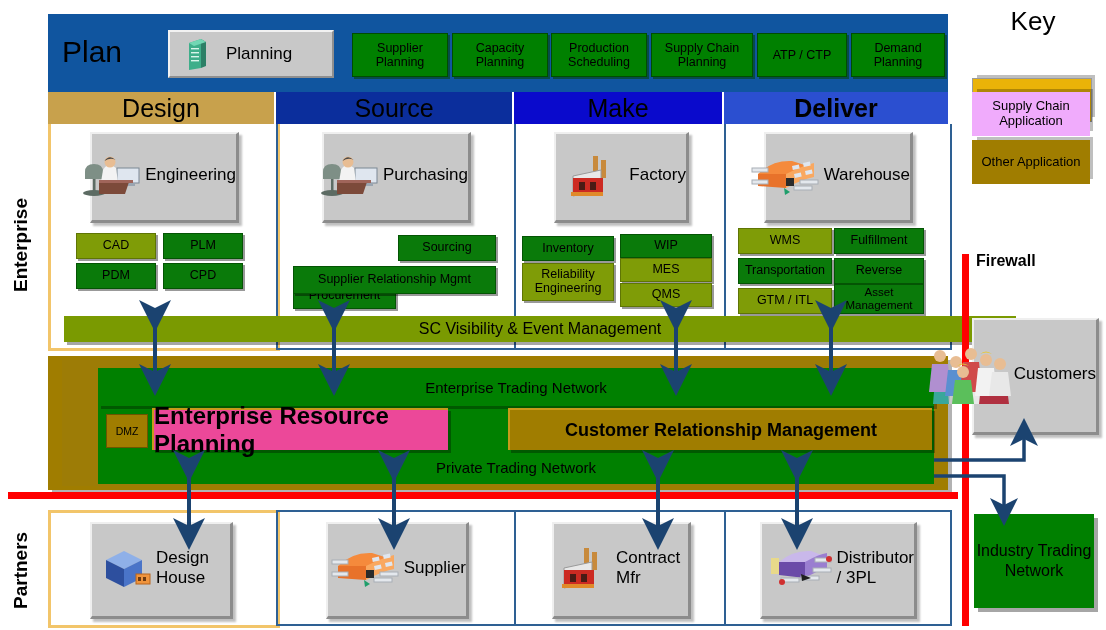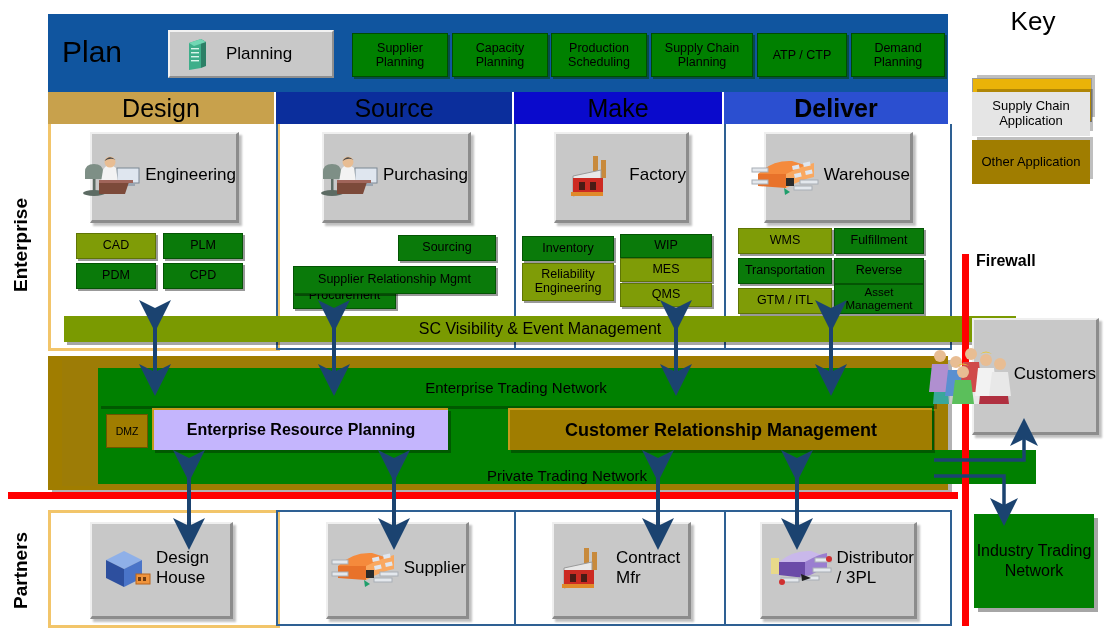--- a/index.html
+++ b/index.html
@@ -57,50 +57,50 @@
       box-shadow:3px 3px 0 rgba(0,0,0,.35);display:flex;align-items:center;
       justify-content:center;font-size:16px;}
 
   
   #infra-outer{left:48px;top:356px;width:900px;height:134px;background:#a07d00;
       box-shadow:4px 4px 0 rgba(0,0,0,.3);}
   #infra-inner{left:62px;top:360px;width:878px;height:126px;background:#9d7c06;}
   #etn{left:98px;top:368px;width:836px;height:38px;background:#008000;
       display:flex;align-items:center;justify-content:center;font-size:15px;
       box-shadow:3px 3px 0 rgba(0,0,0,.3);}
-  #ptn{left:98px;top:450px;width:938px;height:34px;background:#008000;
-      display:flex;align-items:flex-end;justify-content:center;font-size:15px;}
+  #ptn{left:98px;top:450px;width:836px;height:34px;background:#008000;
+      display:flex;align-items:center;justify-content:center;font-size:15px;}
   #mid-band{left:98px;top:404px;width:836px;height:48px;background:#008000;}
   #dmz{left:106px;top:414px;width:42px;height:34px;background:#a07d00;
       border:1px solid #6d5500;display:flex;align-items:center;justify-content:center;
       font-size:10.5px;}
-  #erp{left:152px;top:408px;width:296px;height:42px;background:#c4b5fd;
+  #erp{left:152px;top:408px;width:296px;height:42px;background:#ec4899;
       border-top:2px solid #c59b1a;border-left:2px solid #c59b1a;
       display:flex;align-items:center;justify-content:center;font-weight:bold;
-      font-size:16px;box-shadow:3px 3px 0 rgba(0,0,0,.3);}
+      font-size:24px;box-shadow:3px 3px 0 rgba(0,0,0,.3);}
   #crm{left:508px;top:408px;width:424px;height:42px;background:#a07d00;
       border-top:2px solid #c59b1a;border-left:2px solid #c59b1a;
       display:flex;align-items:center;justify-content:center;font-weight:bold;
       font-size:18px;box-shadow:3px 3px 0 rgba(0,0,0,.3);}
 
   
   .partner-col{position:absolute;top:510px;height:112px;}
 
   
   .fw-v{position:absolute;background:#ff0000;}
   .fw-h{position:absolute;background:#ff0000;}
 
   
   #key-title{left:966px;top:6px;width:134px;height:30px;font-size:26px;
       display:flex;align-items:center;justify-content:center;}
   .key-box{position:absolute;left:972px;width:118px;display:flex;align-items:center;
       justify-content:center;text-align:center;font-size:13px;line-height:1.15;
       box-shadow:4px -4px 0 -1px rgba(0,0,0,.25);}
   #key-const{top:42px;height:42px;background:#eab308;border:1px solid #9a9a9a;margin-top:36px;}
-  #key-sca{top:92px;height:44px;background:#e5e5e5;}
+  #key-sca{top:92px;height:44px;background:#f0abfc;}
   #key-other{top:140px;height:44px;background:#a07d00;}
 
   
   #arrows{position:absolute;left:0;top:0;width:1106px;height:630px;
           pointer-events:none;}
   .pixel-icon{display:block;}
 </style>
 </head>
 <body>
 

